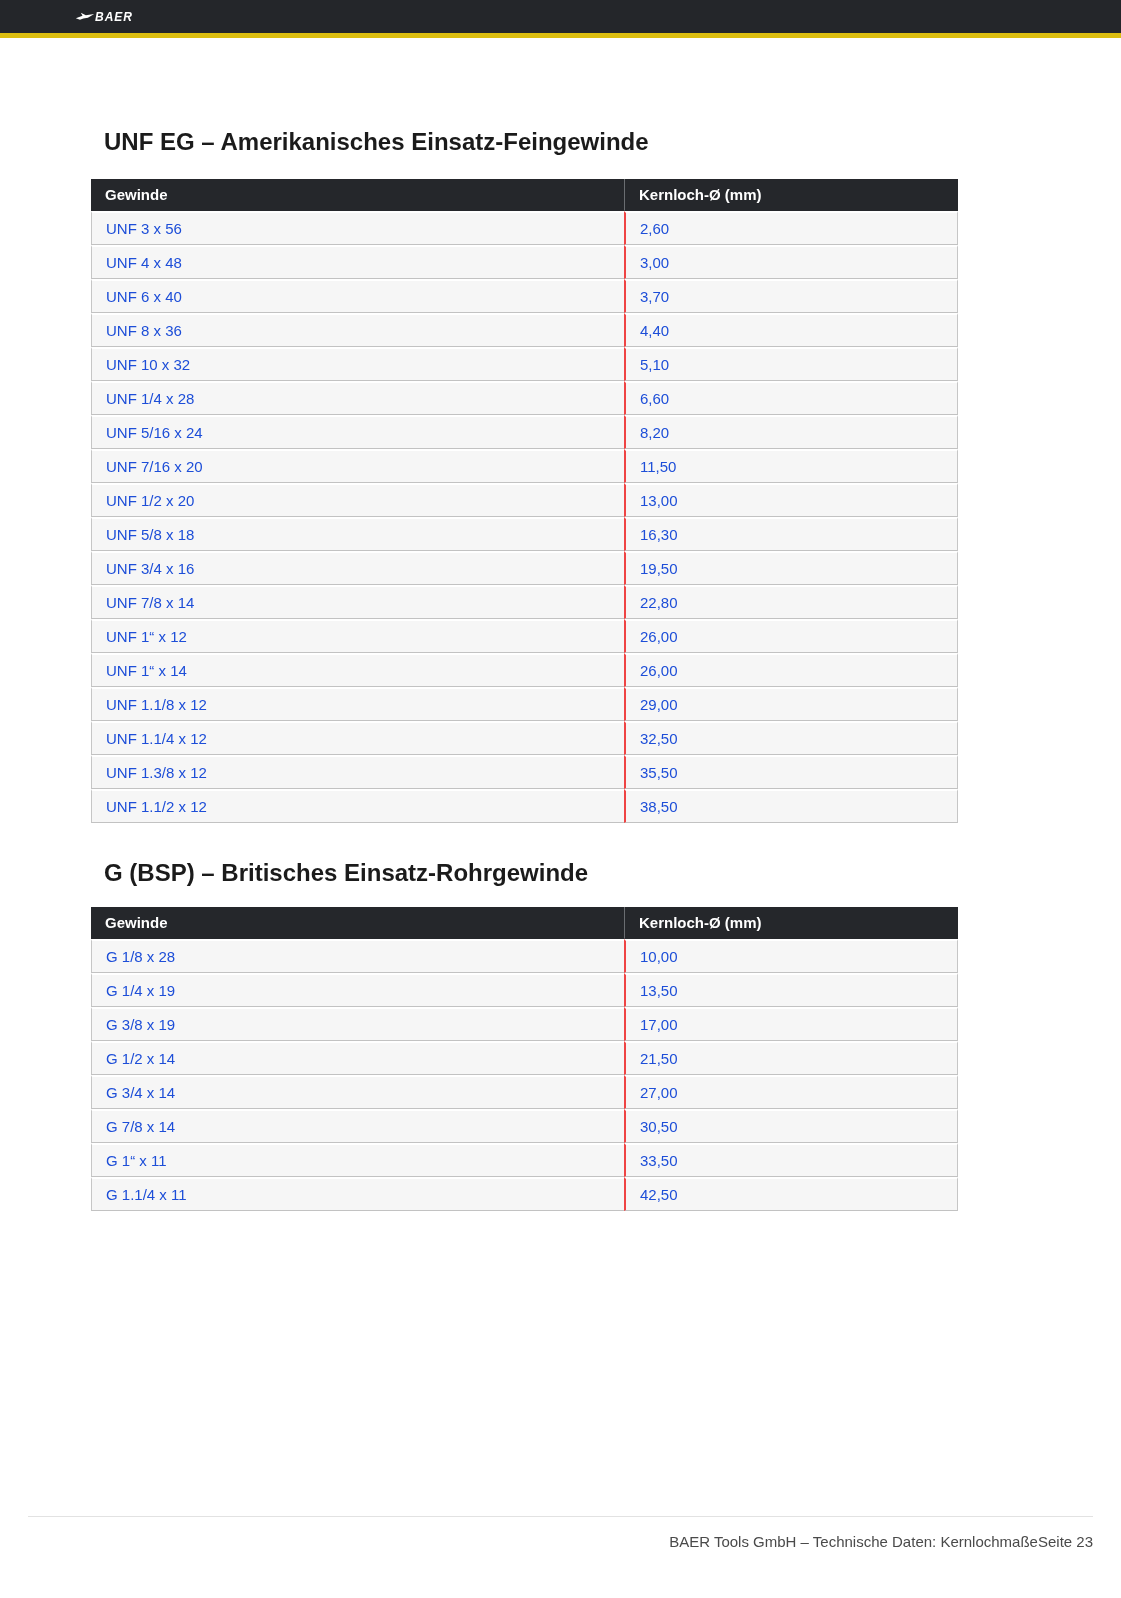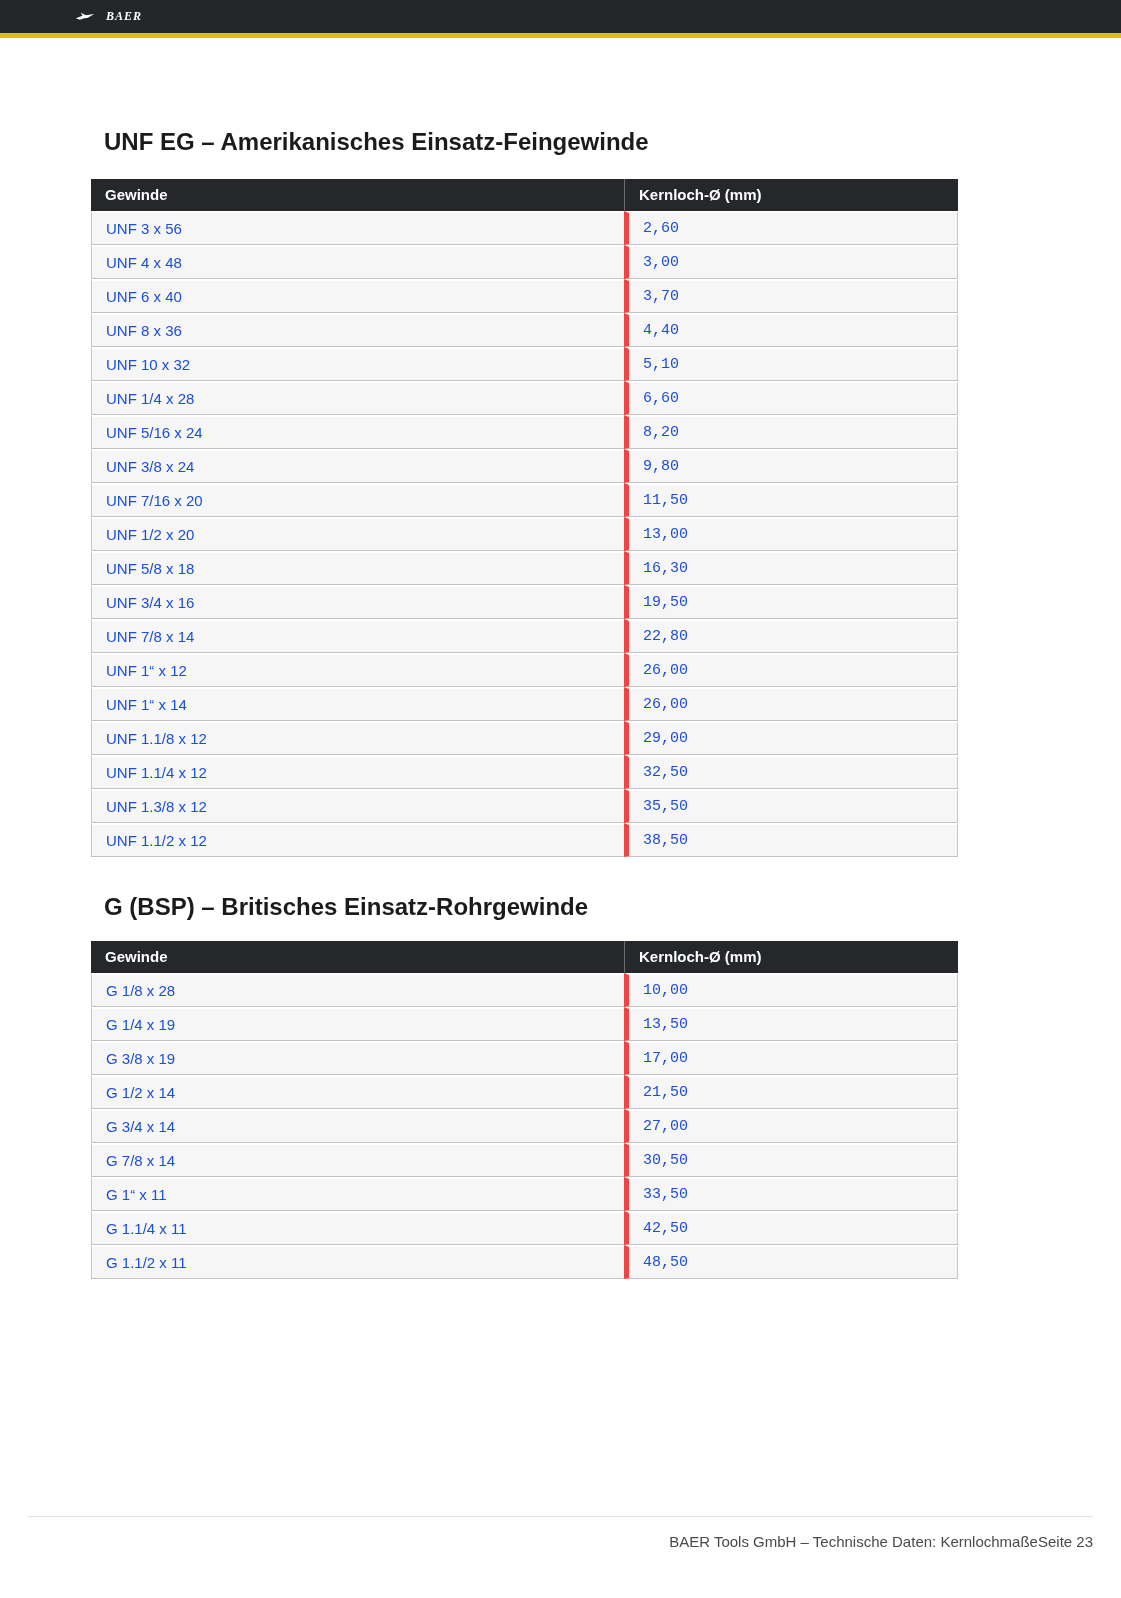--- a/index.html
+++ b/index.html
@@ -16,22 +16,21 @@
   .topbar {
     height: 33px;
     background: #24262a;
     display: flex;
     align-items: center;
     padding-left: 75px;
   }
   .brand {
     display: flex;
     align-items: center;
-    gap: 11px;
-    font-family: Liberation Serif, serif;
+    gap: 0;
   }
   .brand svg { display: block; }
   .brand-name {
     color: #ffffff;
     font-weight: bold;
     font-style: italic;
     font-size: 12px;
     letter-spacing: 1px;
   }
   .accent-bar {
@@ -82,21 +81,21 @@
     background: #f6f6f6;
     font-size: 15px;
     color: #1d4ed8;
     line-height: 19px;
     padding: 6px 14px;
     border-top: 2px solid #ffffff;
     border-bottom: 1px solid #c2c2c2;
   }
   table.data-table td:first-child { border-left: 1px solid #c6c6c6; }
   table.data-table td:last-child  { border-right: 1px solid #c6c6c6; }
-  table.data-table td + td        { border-left: 5px solid #ef4444; font-family: Liberation Mono, monospace; }
+  table.data-table td + td        { border-left: 2px solid #ef4444; }
 
   
   .footer {
     position: absolute;
     left: 28px;
     right: 28px;
     top: 1516px;
     border-top: 1px solid #e2e2e2;
     padding-top: 16px;
     display: flex;
@@ -156,24 +155,20 @@
       </tr>
       <tr>
         <td>UNF 1/4 x 28</td>
         <td>6,60</td>
       </tr>
       <tr>
         <td>UNF 5/16 x 24</td>
         <td>8,20</td>
       </tr>
       <tr>
-        <td>UNF 3/8 x 24</td>
-        <td>9,80</td>
-      </tr>
-      <tr>
         <td>UNF 7/16 x 20</td>
         <td>11,50</td>
       </tr>
       <tr>
         <td>UNF 1/2 x 20</td>
         <td>13,00</td>
       </tr>
       <tr>
         <td>UNF 5/8 x 18</td>
         <td>16,30</td>
@@ -252,23 +247,19 @@
         <td>30,50</td>
       </tr>
       <tr>
         <td>G 1“ x 11</td>
         <td>33,50</td>
       </tr>
       <tr>
         <td>G 1.1/4 x 11</td>
         <td>42,50</td>
       </tr>
-      <tr>
-        <td>G 1.1/2 x 11</td>
-        <td>48,50</td>
-      </tr>
     </tbody>
   </table>
 
 <footer class="footer">
   <span>BAER Tools GmbH – Technische Daten: Kernlochmaße</span>
   <span>Seite 23</span>
 </footer>
 
 </body></html>

